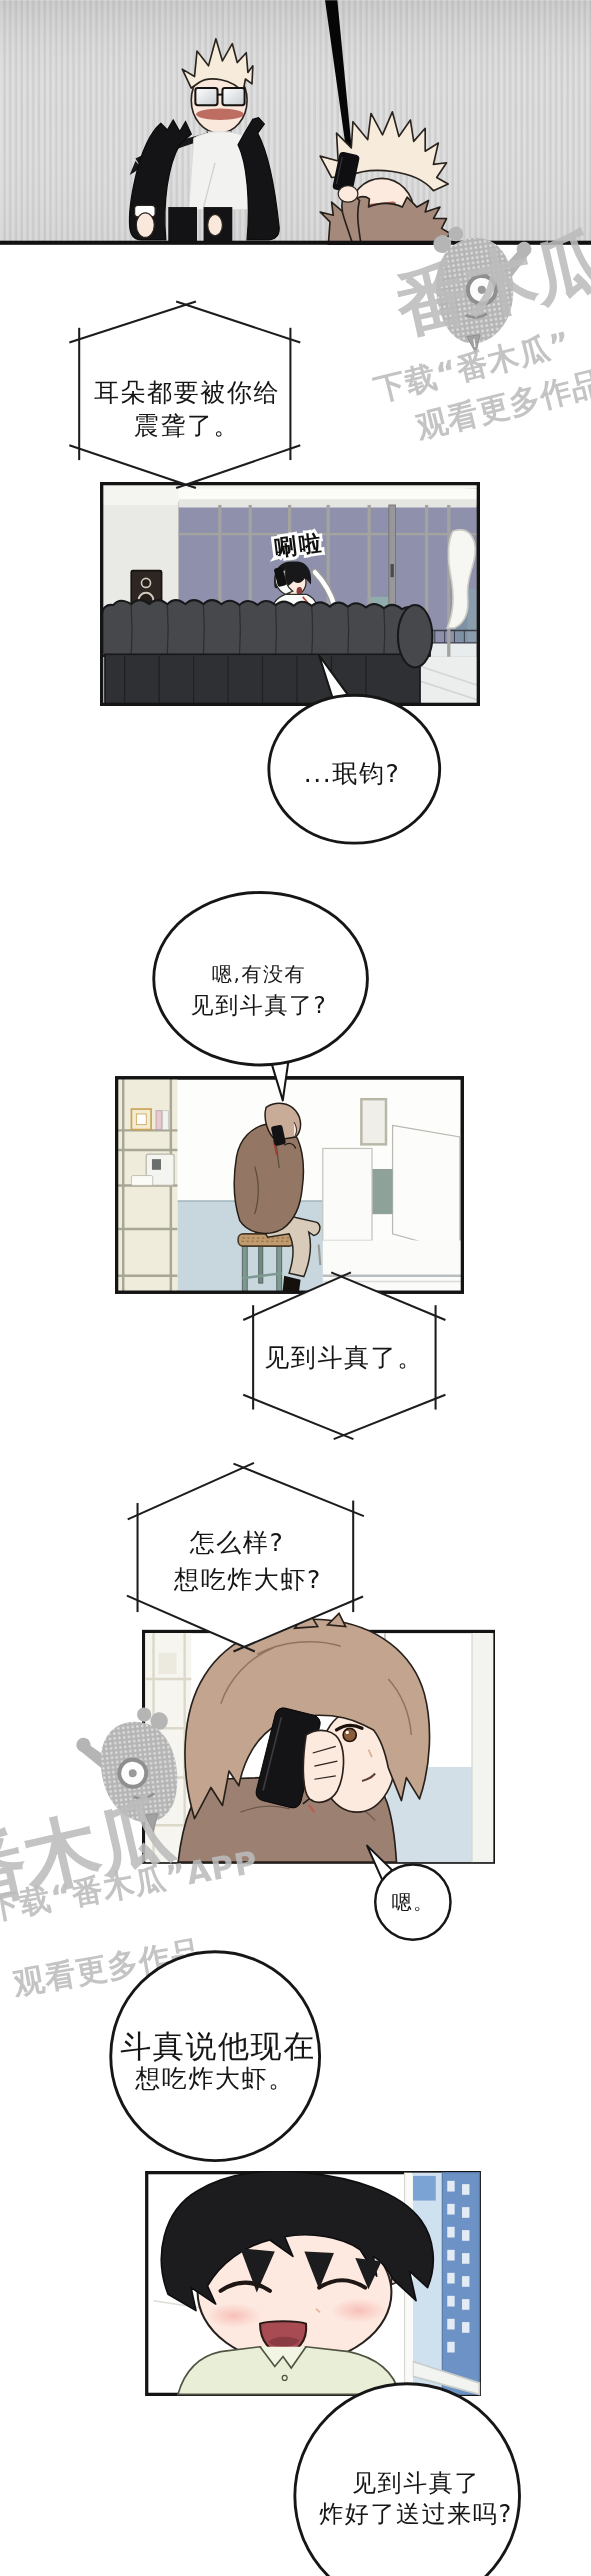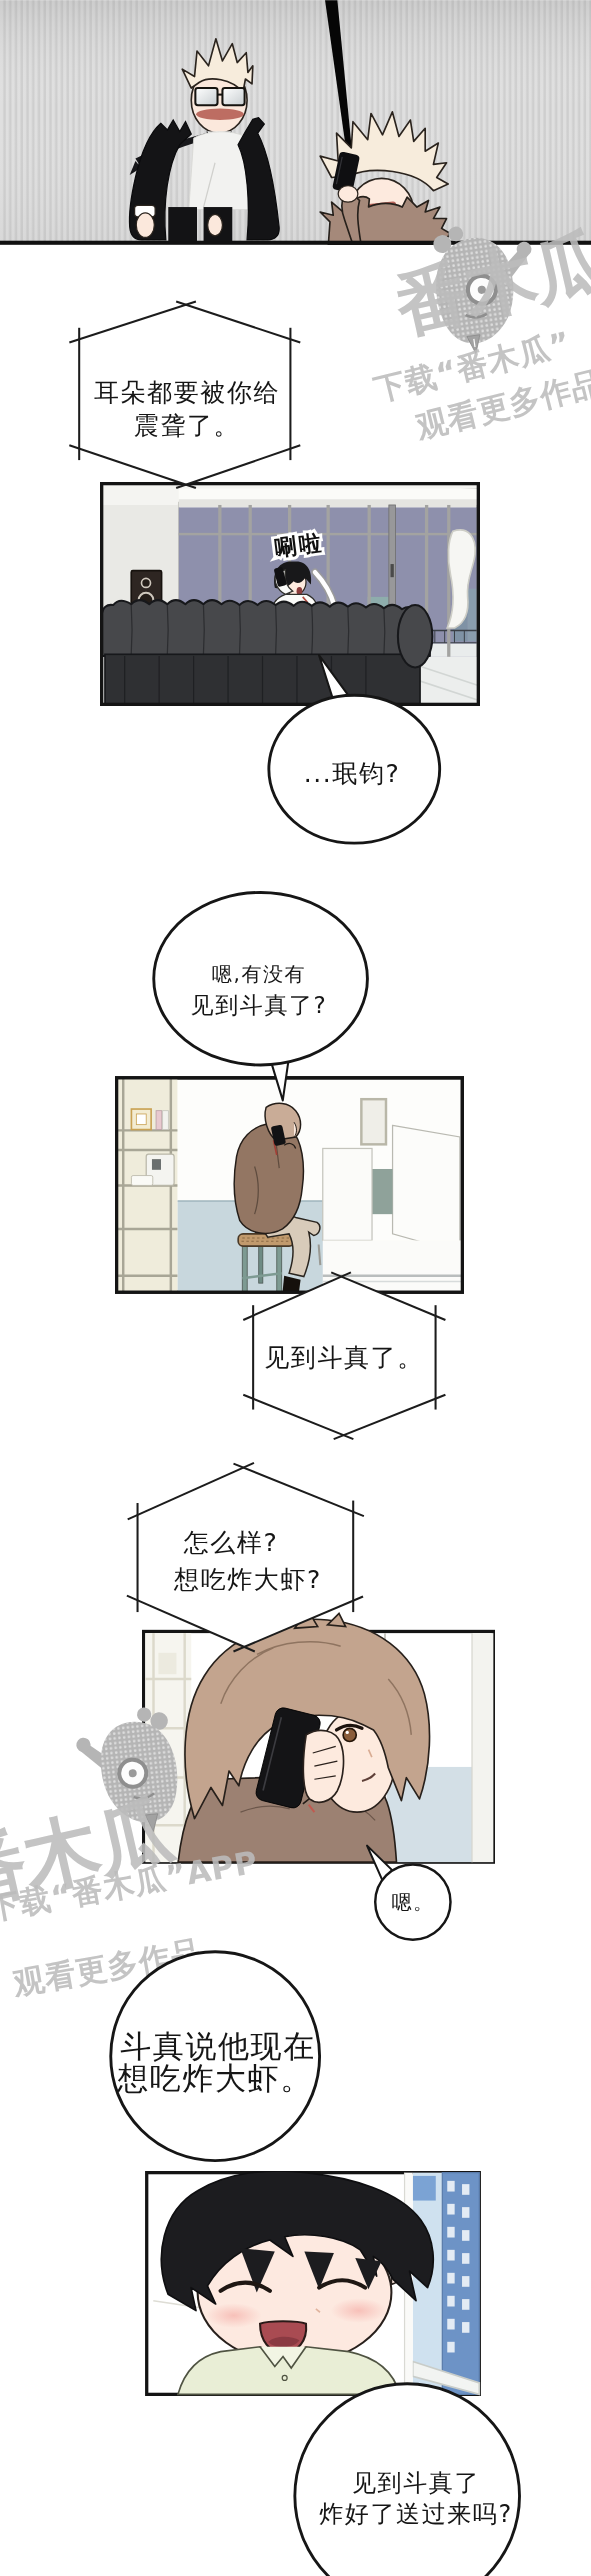--- a/index.html
+++ b/index.html
@@ -474,38 +474,38 @@
       <polygon points="157,18 290,72 290,180 157,237 27,180 27,75" fill="#ffffff"></polygon>
       <g stroke="#1c1c1c" stroke-width="2.5">
         <line x1="144" y1="13" x2="303" y2="77"></line>
           <line x1="290" y1="58" x2="290" y2="194"></line>
         <line x1="302" y1="175" x2="144" y2="242"></line>
           <line x1="170" y1="242" x2="14" y2="174"></line>
         <line x1="27" y1="194" x2="27" y2="61"></line>
           <line x1="15" y1="81" x2="169" y2="12"></line>
       </g>
     </svg>
-    <div class="btxt" style="left:231px;top:1542px;font-size:25px">怎么样?</div>
+    <div class="btxt" style="left:237px;top:1542px;font-size:25px">怎么样?</div>
     <div class="btxt" style="left:248px;top:1579px;font-size:25px">想吃炸大虾?</div>
   </div>
 
   <div>
     <svg class="abs" style="left:361px;top:1835px" width="107" height="108" viewBox="0 0 130 132">
       <polygon points="7,13 48,53 30,65" fill="#ffffff" stroke="#161616" stroke-width="2.5" stroke-linejoin="round"></polygon>
       <circle cx="63" cy="82" r="46" fill="#ffffff" stroke="#161616" stroke-width="3"></circle>
     </svg>
     <div class="btxt" style="left:413px;top:1902px;font-size:20px">嗯。</div>
   </div>
 
   <div>
     <svg class="abs" style="left:105px;top:1946px" width="222" height="222" viewBox="0 0 270 270">
       <circle cx="134" cy="134" r="127" fill="#ffffff" stroke="#161616" stroke-width="3.5"></circle>
     </svg>
     <div class="btxt" style="left:218px;top:2046px;font-size:31px">斗真说他现在</div>
-    <div class="btxt" style="left:215px;top:2078px;font-size:31px">想吃炸大虾。</div>
+    <div class="btxt" style="left:215px;top:2078px;font-size:25px">想吃炸大虾。</div>
   </div>
 
   <div>
     <svg class="abs" style="left:289px;top:2378px" width="238" height="205" viewBox="0 0 290 250">
       <circle cx="144" cy="144" r="137" fill="#ffffff" stroke="#161616" stroke-width="3.5"></circle>
     </svg>
     <div class="btxt" style="left:416px;top:2483px;font-size:24px">见到斗真了</div>
     <div class="btxt" style="left:416px;top:2514px;font-size:24px">炸好了送过来吗?</div>
   </div>
 

